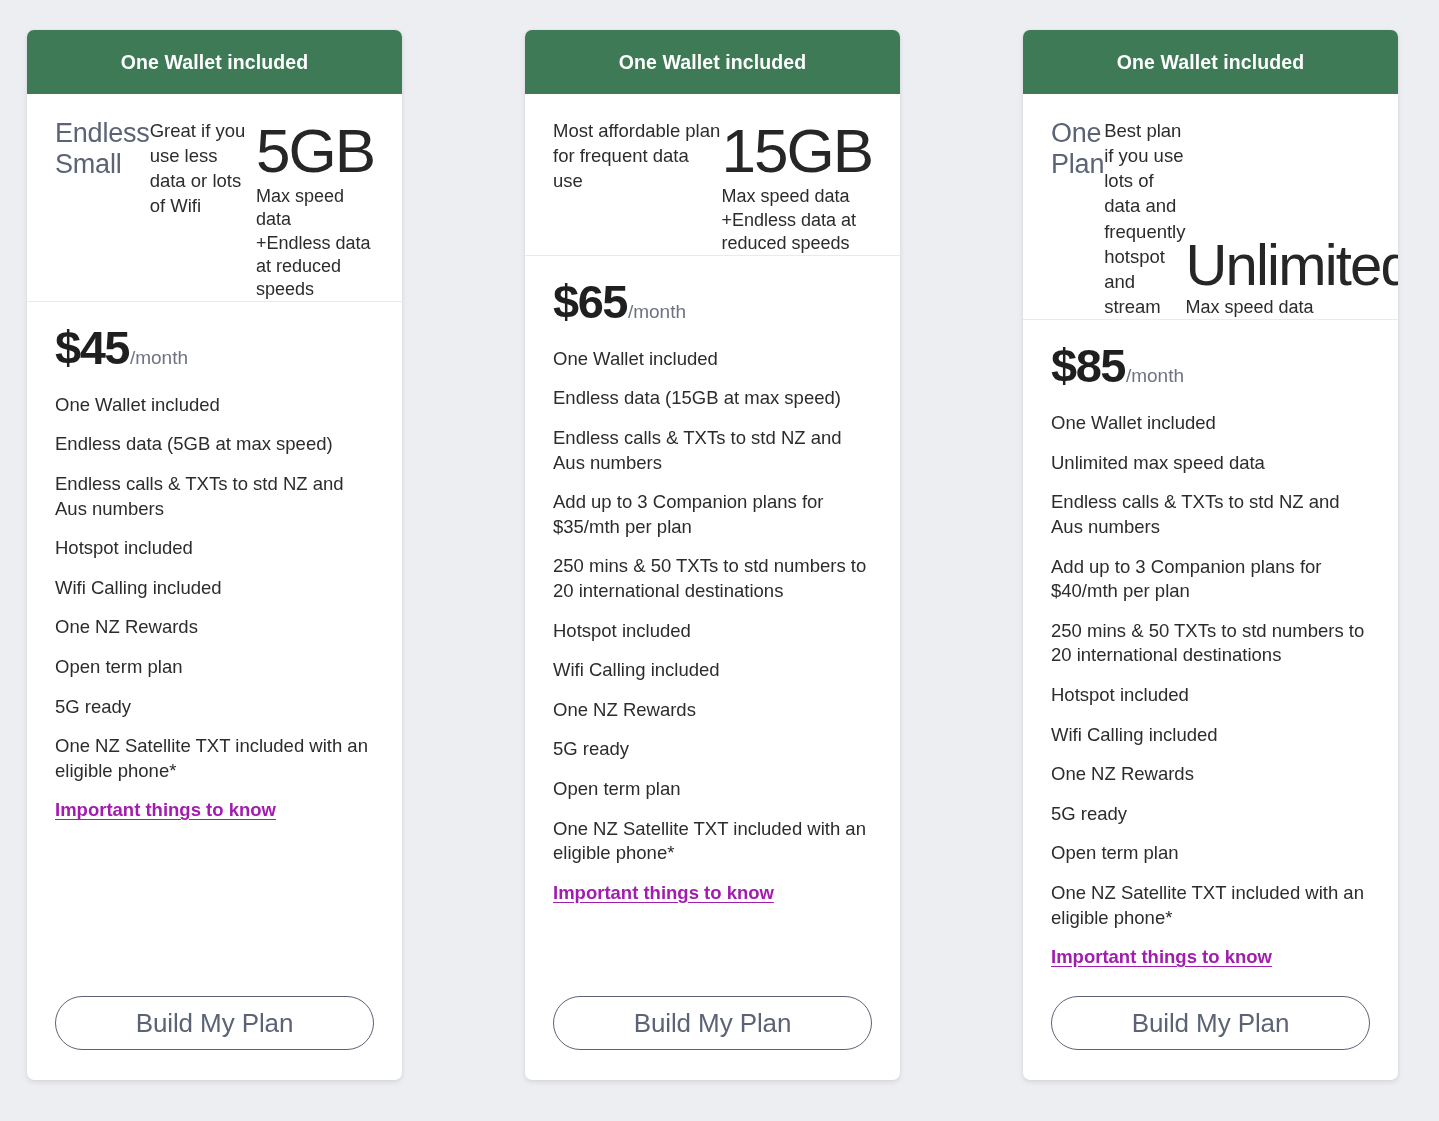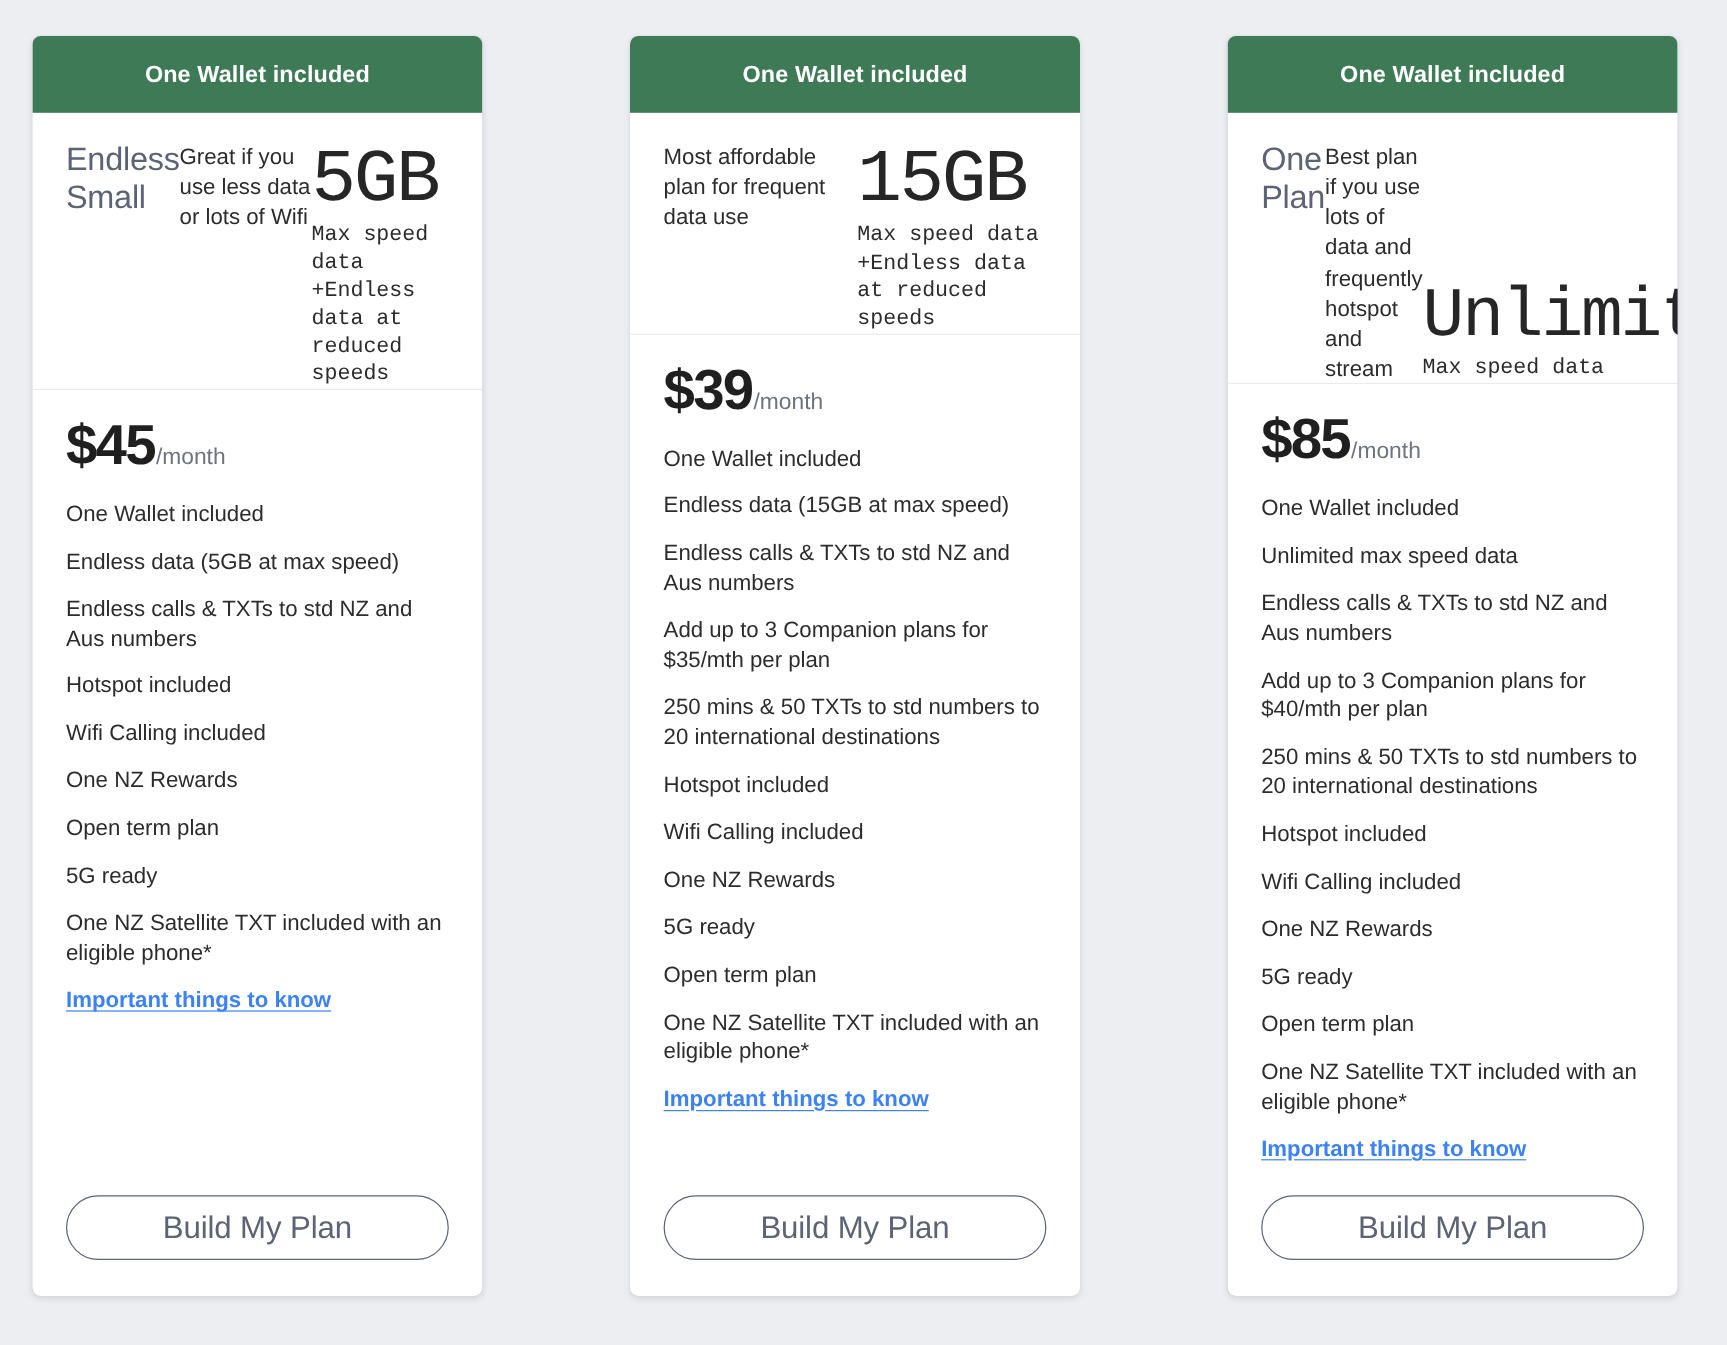--- a/index.html
+++ b/index.html
@@ -57,21 +57,21 @@
     margin-bottom: 6px;
   }
 
   .plan-desc {
     font-size: 18.5px;
     color: #2c2c2c;
     line-height: 1.36;
     max-width: 320px;
   }
 
-  .data-block { margin-top: auto; font-family: Liberation Mono, monospace; }
+  .data-block { margin-top: auto; }
 
   .data-amount {
     font-size: 62px;
     color: #262626;
     font-weight: normal;
     letter-spacing: -2px;
     line-height: 1.06;
   }
   .data-amount.long { font-size: 58px; letter-spacing: -1.8px; }
 
@@ -114,21 +114,21 @@
   .feature-item {
     font-size: 18.5px;
     color: #2c2c2c;
     line-height: 1.33;
     margin-bottom: 15px;
     max-width: 336px;
   }
 
   .info-link {
     font-size: 18.5px;
-    color: #3b82f6;
+    color: #a21caf;
     font-weight: bold;
     text-decoration: underline;
     text-underline-offset: 3px;
     cursor: pointer;
     display: inline-block;
     margin-top: 1px;
   }
 
   .card-footer {
     margin-top: auto;
@@ -196,21 +196,21 @@
       <div class="spacer-top"></div>
       <div class="data-block">
         <div class="data-amount">15GB</div>
         <div class="data-sub">Max speed data</div>
         <div class="data-sub">+Endless data at reduced speeds</div>
       </div>
       <div style="height:26px"></div>
     </div>
     <div class="card-body">
       <div class="price-row">
-        <span class="price-amount">$39</span>
+        <span class="price-amount">$65</span>
         <span class="price-period">/month</span>
       </div>
       <ul class="feature-list">
         <li class="feature-item">One Wallet included</li>
           <li class="feature-item">Endless data (15GB at max speed)</li>
           <li class="feature-item">Endless calls &amp; TXTs to std NZ and Aus numbers</li>
           <li class="feature-item">Add up to 3 Companion plans for $35/mth per plan</li>
           <li class="feature-item">250 mins &amp; 50 TXTs to std numbers to 20 international destinations</li>
           <li class="feature-item">Hotspot included</li>
           <li class="feature-item">Wifi Calling included</li>

